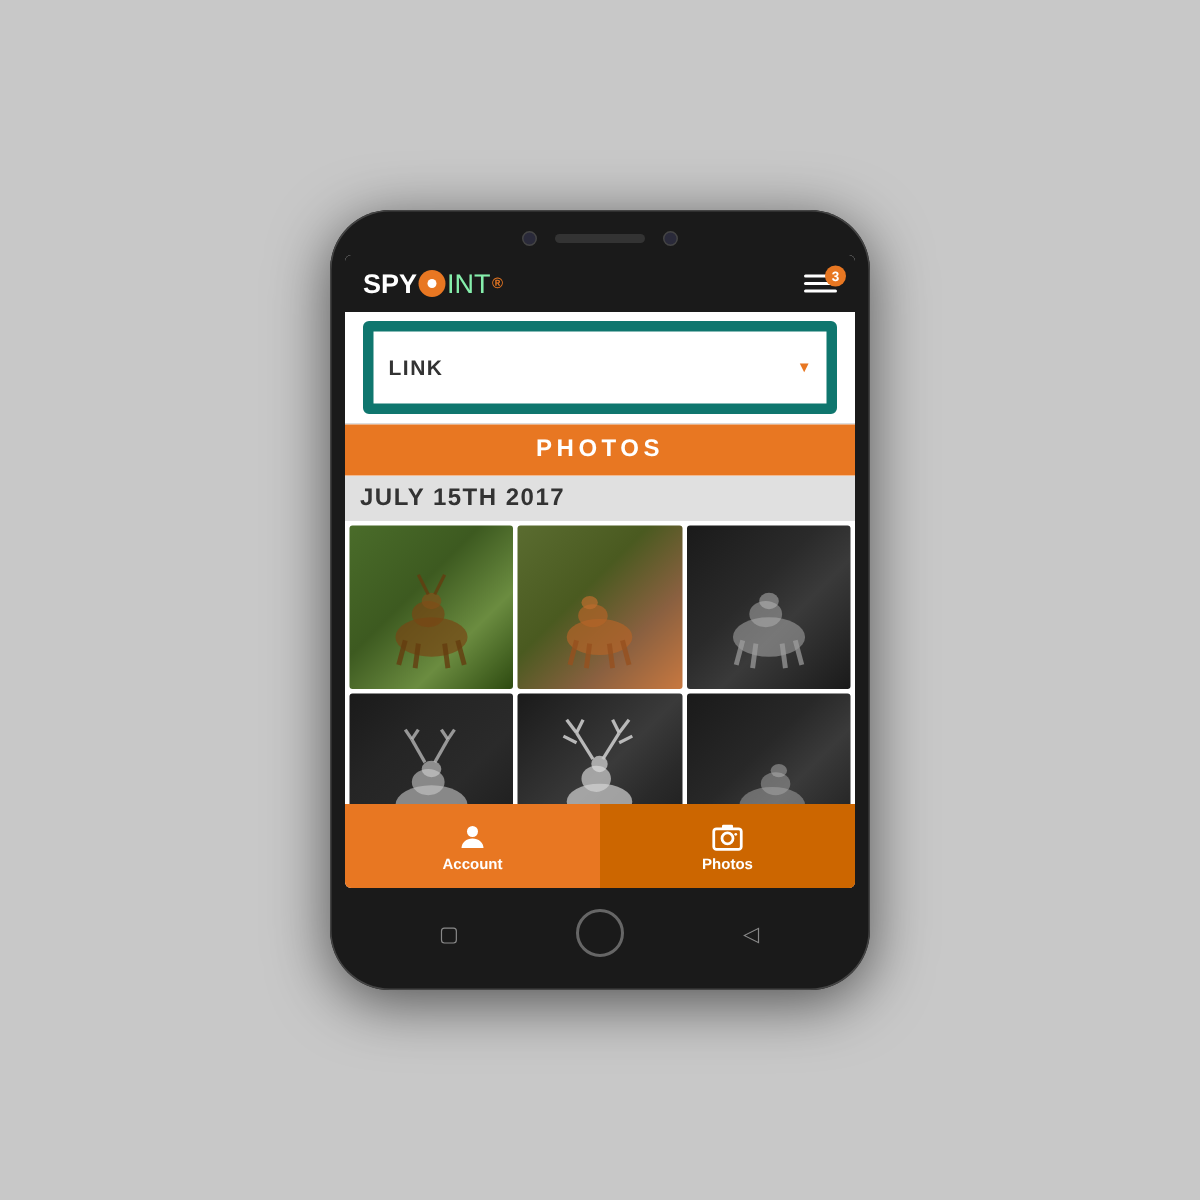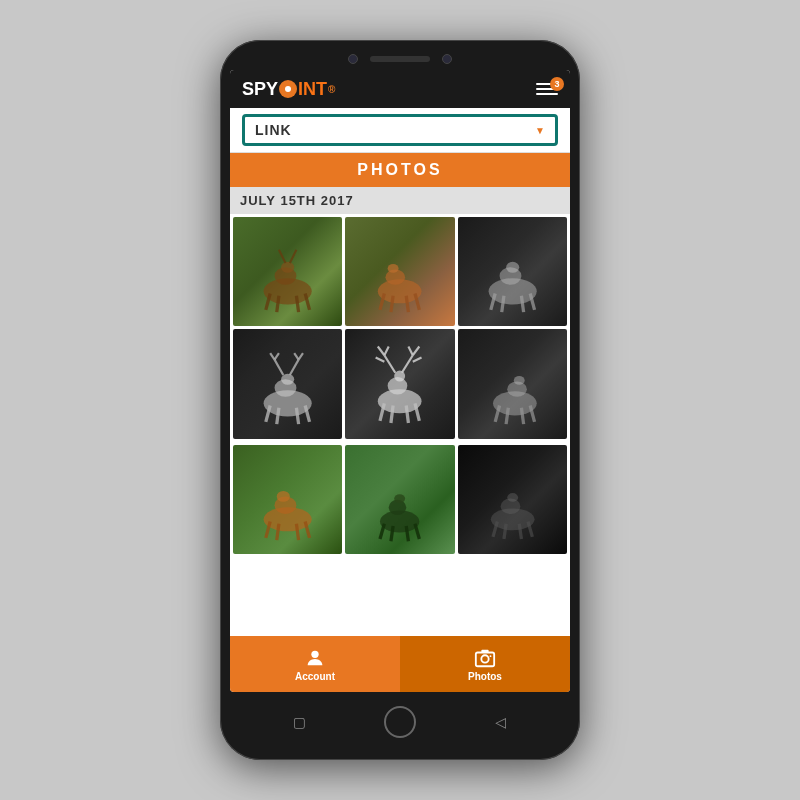--- a/index.html
+++ b/index.html
@@ -8,21 +8,21 @@
       display: flex;
       justify-content: center;
       align-items: center;
       width: 800px;
       height: 800px;
       font-family: 'Arial', sans-serif;
     }
 
     .phone-outer {
       width: 360px;
-      height: 720px;
+      height: 520px;
       background: #1a1a1a;
       border-radius: 40px;
       padding: 14px 10px;
       box-shadow: 0 8px 40px rgba(0,0,0,0.6), inset 0 0 0 1px #444;
       display: flex;
       flex-direction: column;
       align-items: center;
       position: relative;
     }
 
@@ -94,23 +94,23 @@
       align-items: center;
     }
 
     .logo-spy {
       color: #fff;
       font-size: 18px;
       font-weight: 900;
     }
 
     .logo-point {
-      color: #f97316;
+      color: #86efac;
       font-size: 18px;
-      font-weight: 700;
+      font-weight: 400;
     }
 
     .logo-dot {
       width: 18px;
       height: 18px;
       background: #e87722;
       border-radius: 50%;
       display: inline-flex;
       justify-content: center;
       align-items: center;
@@ -156,23 +156,23 @@
     }
 
     
     .camera-selector {
       padding: 6px 12px;
       background: #fff;
       border-bottom: 1px solid #ddd;
     }
 
     .selector-dropdown {
-      border: 3px solid #0f766e;
+      border: 7px solid #0f766e;
       border-radius: 4px;
-      padding: 5px 10px;
+      padding: 16px 10px;
       display: flex;
       justify-content: space-between;
       align-items: center;
       cursor: pointer;
     }
 
     .selector-label {
       font-size: 14px;
       font-weight: bold;
       color: #333;
@@ -201,21 +201,21 @@
     
     .photos-scroll {
       flex: 1;
       overflow-y: auto;
       background: #fff;
     }
 
     .date-header {
       background: #e0e0e0;
       padding: 6px 10px;
-      font-size: 13px;
+      font-size: 16px;
       font-weight: bold;
       color: #333;
       letter-spacing: 1px;
     }
 
     .photo-grid {
       display: grid;
       grid-template-columns: repeat(3, 1fr);
       gap: 3px;
       padding: 3px;

